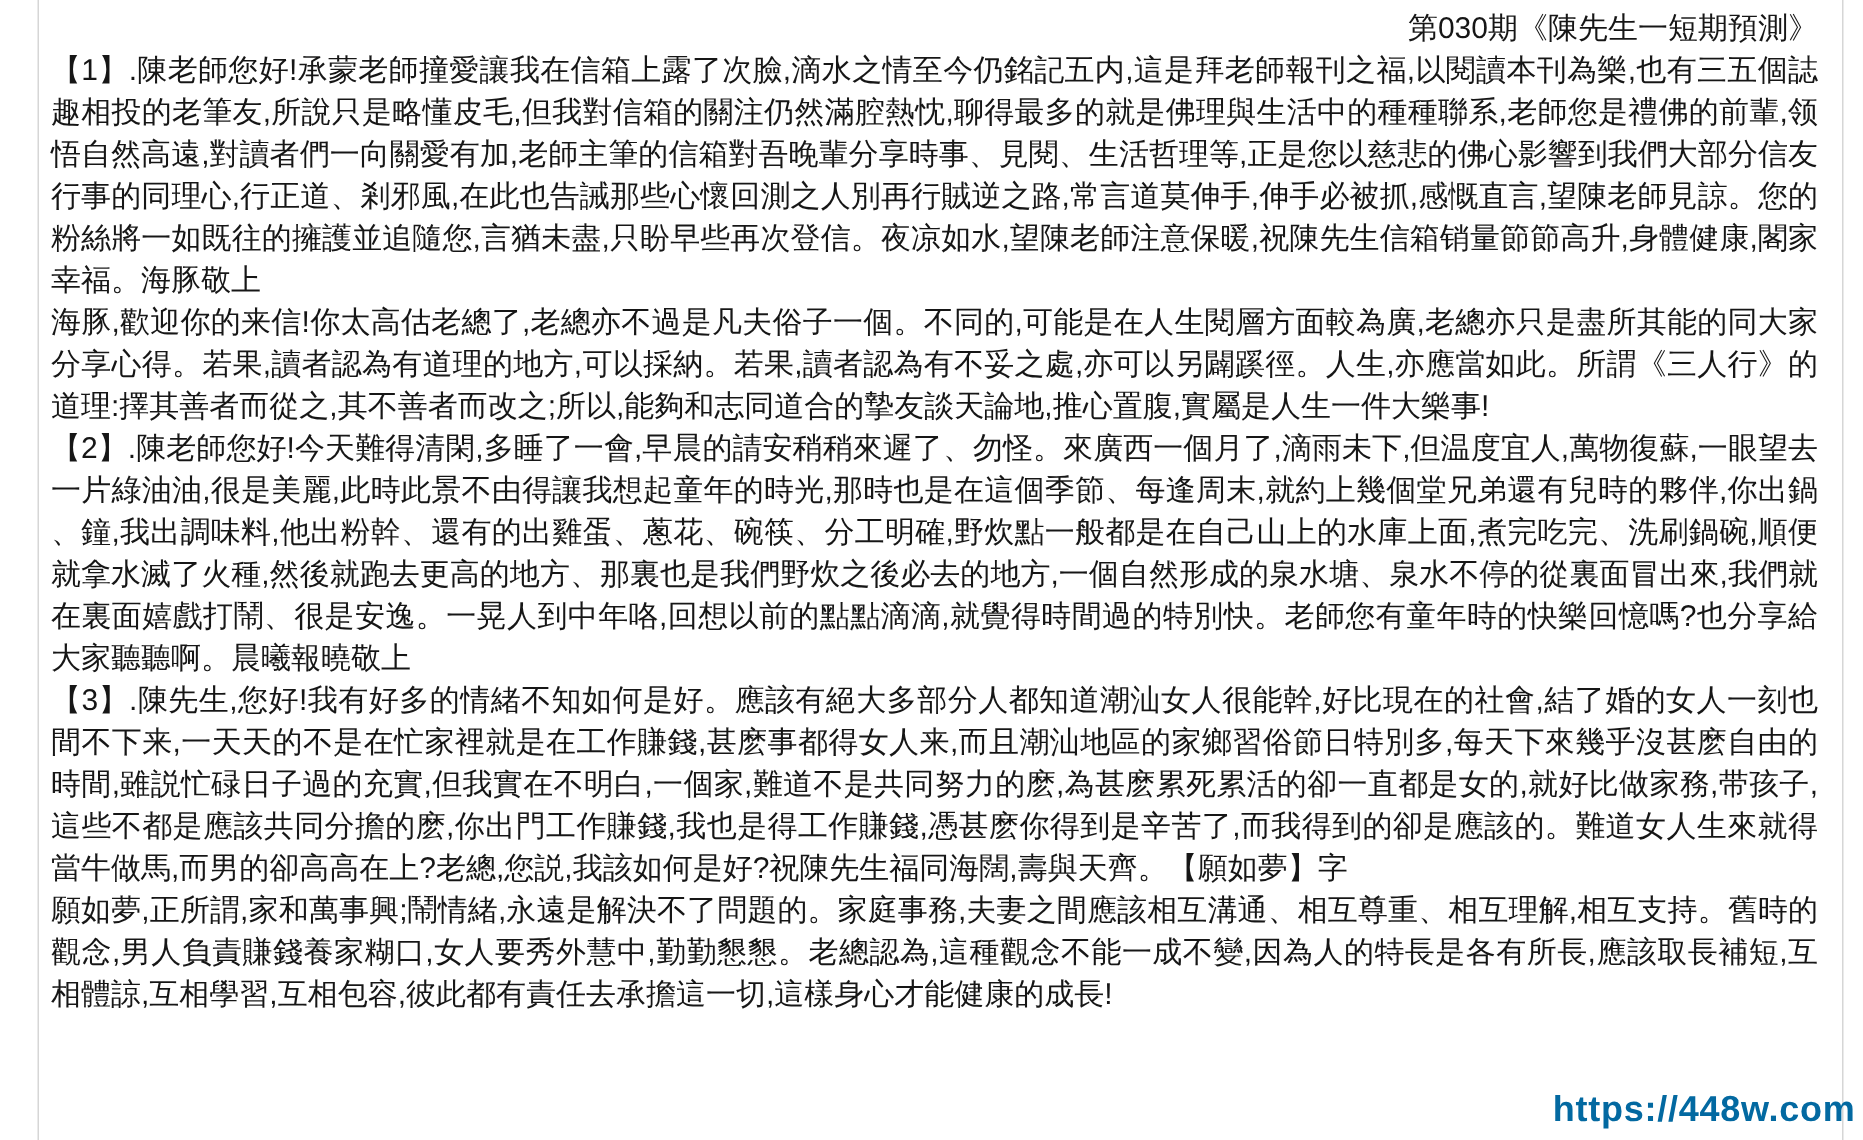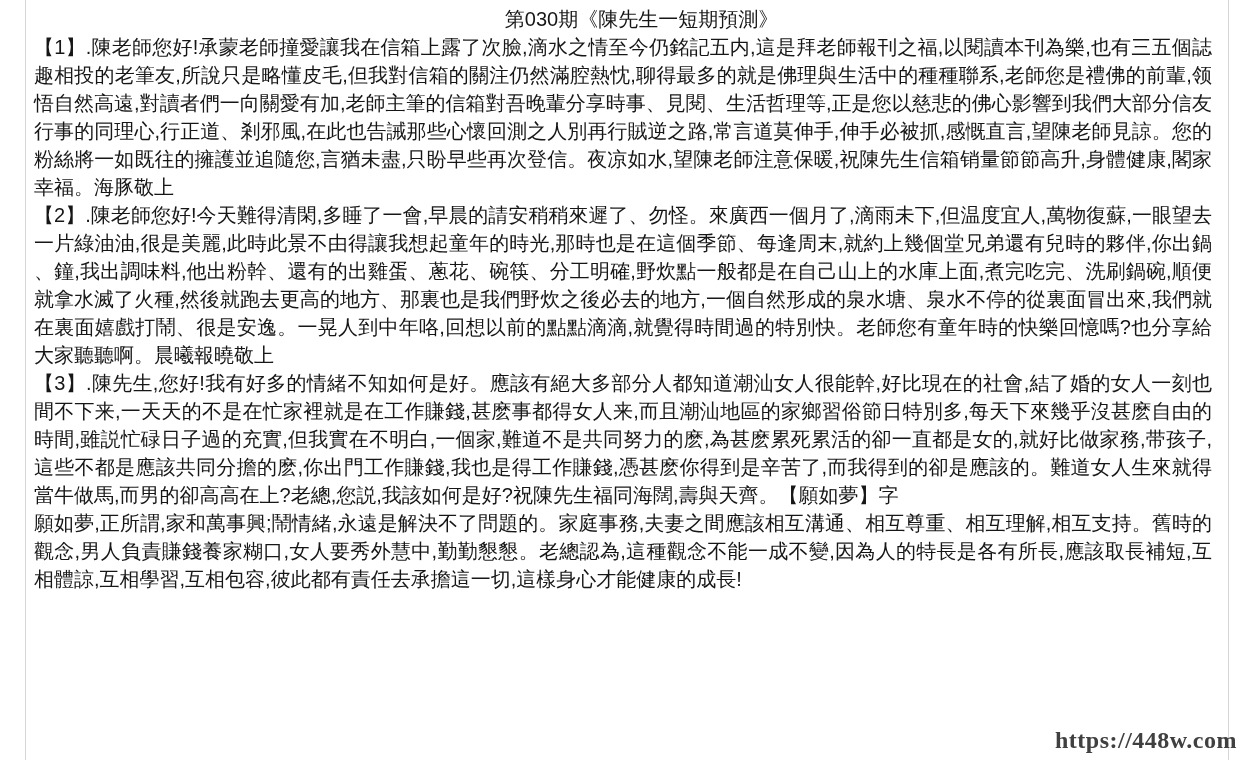--- a/index.html
+++ b/index.html
@@ -25,40 +25,40 @@
   }
   .content p {
     font-size: 20px;
     line-height: 28px;
     text-align: justify;
     line-break: anywhere;
     overflow-wrap: anywhere;
     color: #161616;
   }
   .content p.title {
-    text-align: center;
+    text-align: right;
     text-indent: 37px;
   }
   .watermark {
     position: absolute;
     right: 5px; bottom: 6px;
     font-size: 24px;
     font-weight: bold;
     letter-spacing: 0.5px;
-    color: #404040;
+    color: #0369a1;
     white-space: nowrap;
-    font-family: Liberation Serif, serif;
   }
 </style>
 </head>
 <body>
 
 <div class="page">
   <div class="content">
     <p class="title">第030期《陳先生一短期預測》</p>
     <p>【1】.陳老師您好!承蒙老師撞愛讓我在信箱上露了次臉,滴水之情至今仍銘記五内,這是拜老師報刊之福,以閱讀本刊為樂,也有三五個誌趣相投的老筆友,所說只是略懂皮毛,但我對信箱的關注仍然滿腔熱忱,聊得最多的就是佛理與生活中的種種聯系,老師您是禮佛的前輩,领悟自然高遠,對讀者們一向關愛有加,老師主筆的信箱對吾晚輩分享時事、見閱、生活哲理等,正是您以慈悲的佛心影響到我們大部分信友行事的同理心,行正道、剎邪風,在此也告誡那些心懷回測之人別再行賊逆之路,常言道莫伸手,伸手必被抓,感慨直言,望陳老師見諒。您的粉絲將一如既往的擁護並追隨您,言猶未盡,只盼早些再次登信。夜凉如水,望陳老師注意保暖,祝陳先生信箱销量節節高升,身體健康,閣家幸福。海豚敬上</p>
+    <p>海豚,歡迎你的来信!你太高估老總了,老總亦不過是凡夫俗子一個。不同的,可能是在人生閱層方面較為廣,老總亦只是盡所其能的同大家分享心得。若果,讀者認為有道理的地方,可以採納。若果,讀者認為有不妥之處,亦可以另闢蹊徑。人生,亦應當如此。所謂《三人行》的道理:擇其善者而從之,其不善者而改之;所以,能夠和志同道合的摯友談天論地,推心置腹,實屬是人生一件大樂事!</p>
     <p>【2】.陳老師您好!今天難得清閑,多睡了一會,早晨的請安稍稍來遲了、勿怪。來廣西一個月了,滴雨未下,但温度宜人,萬物復蘇,一眼望去一片綠油油,很是美麗,此時此景不由得讓我想起童年的時光,那時也是在這個季節、每逢周末,就約上幾個堂兄弟還有兒時的夥伴,你出鍋、鐘,我出調味料,他出粉幹、還有的出雞蛋、蔥花、碗筷、分工明確,野炊點一般都是在自己山上的水庫上面,煮完吃完、洗刷鍋碗,順便就拿水滅了火種,然後就跑去更高的地方、那裏也是我們野炊之後必去的地方,一個自然形成的泉水塘、泉水不停的從裏面冒出來,我們就在裏面嬉戲打鬧、很是安逸。一晃人到中年咯,回想以前的點點滴滴,就覺得時間過的特別快。老師您有童年時的快樂回憶嗎?也分享給大家聽聽啊。晨曦報曉敬上</p>
     <p>【3】.陳先生,您好!我有好多的情緒不知如何是好。應該有絕大多部分人都知道潮汕女人很能幹,好比現在的社會,結了婚的女人一刻也間不下来,一天天的不是在忙家裡就是在工作賺錢,甚麽事都得女人来,而且潮汕地區的家鄉習俗節日特別多,每天下來幾乎沒甚麽自由的時間,雖説忙碌日子過的充實,但我實在不明白,一個家,難道不是共同努力的麽,為甚麽累死累活的卻一直都是女的,就好比做家務,带孩子,這些不都是應該共同分擔的麽,你出門工作賺錢,我也是得工作賺錢,憑甚麽你得到是辛苦了,而我得到的卻是應該的。難道女人生來就得當牛做馬,而男的卻高高在上?老總,您説,我該如何是好?祝陳先生福同海闊,壽與天齊。【願如夢】字</p>
     <p>願如夢,正所謂,家和萬事興;鬧情緒,永遠是解決不了問題的。家庭事務,夫妻之間應該相互溝通、相互尊重、相互理解,相互支持。舊時的觀念,男人負責賺錢養家糊口,女人要秀外慧中,勤勤懇懇。老總認為,這種觀念不能一成不變,因為人的特長是各有所長,應該取長補短,互相體諒,互相學習,互相包容,彼此都有責任去承擔這一切,這樣身心才能健康的成長!</p>
 
   </div>
   <div class="watermark">https://448w.com</div>
 </div>
 
 </body></html>

